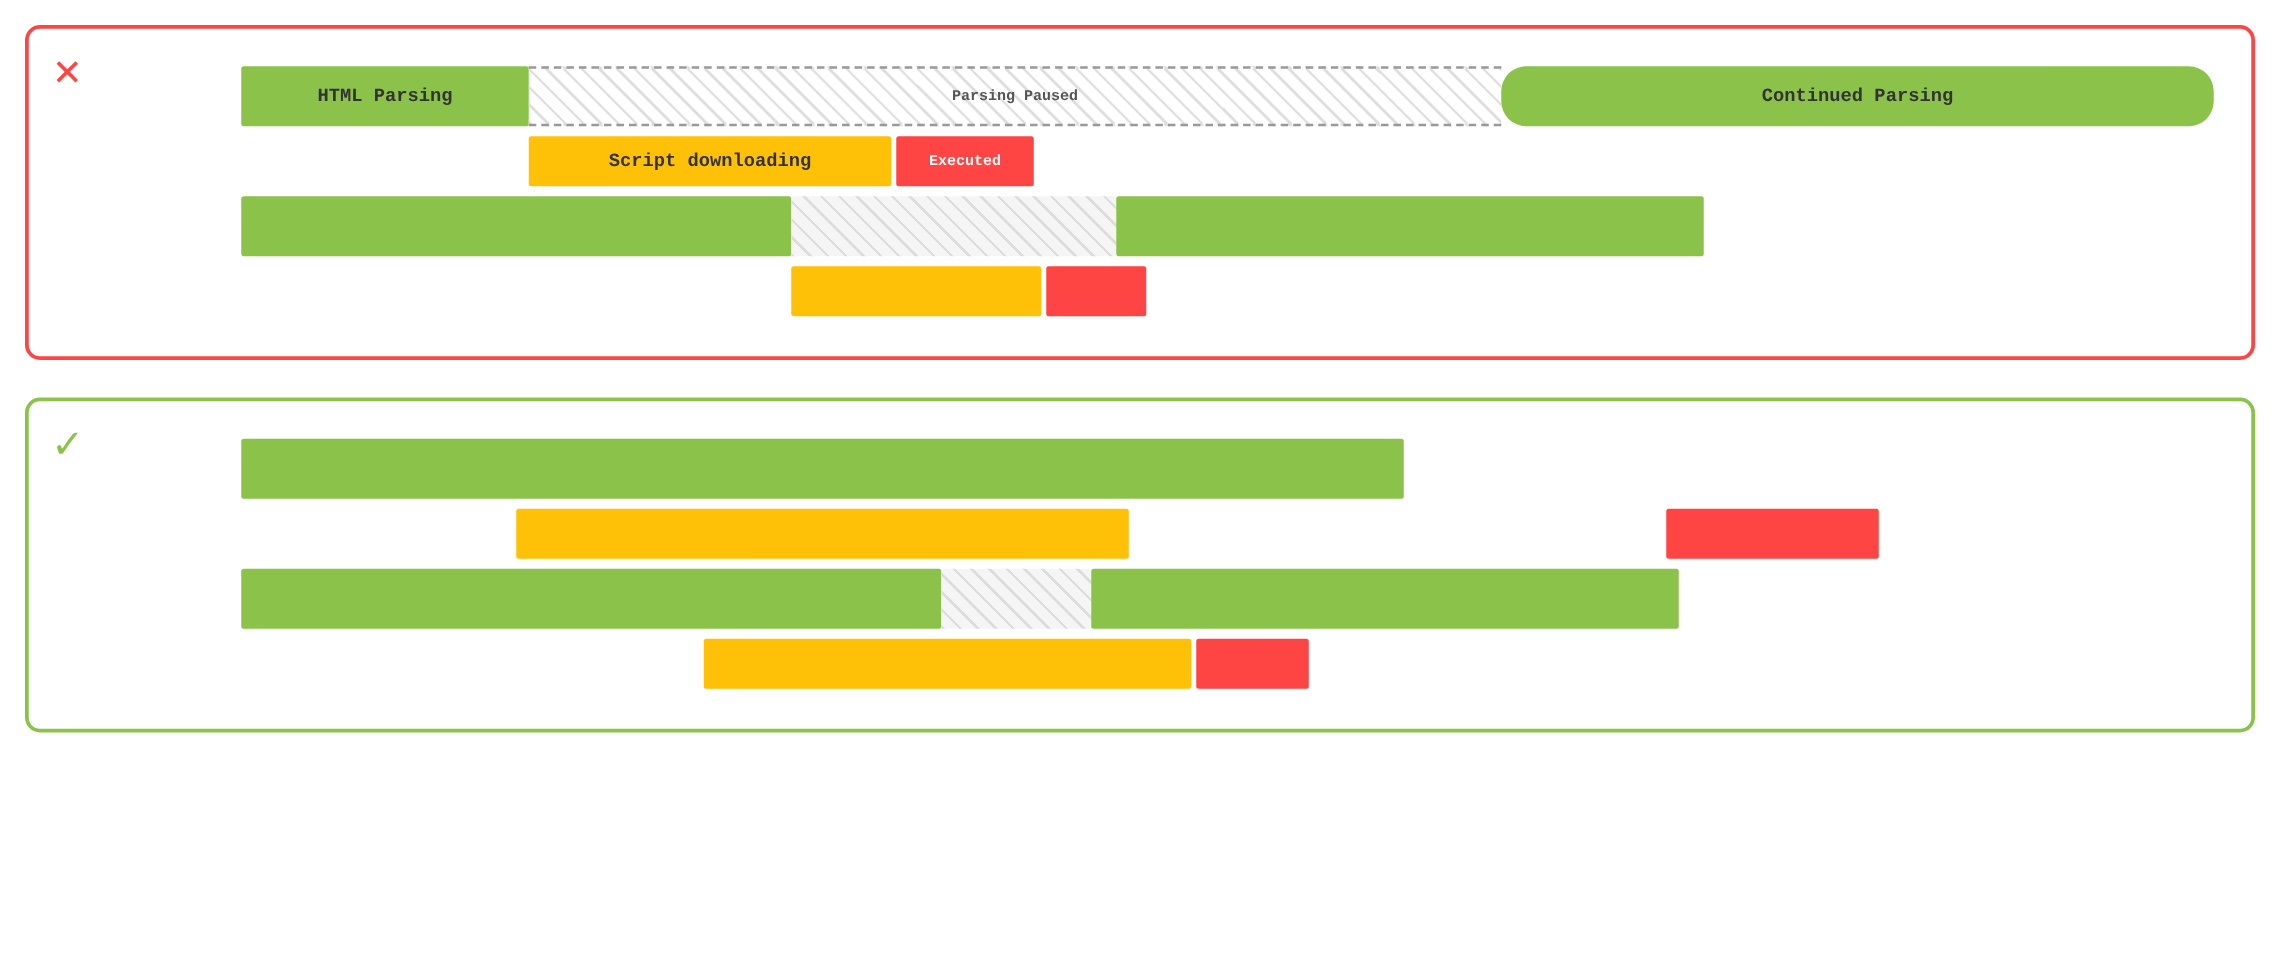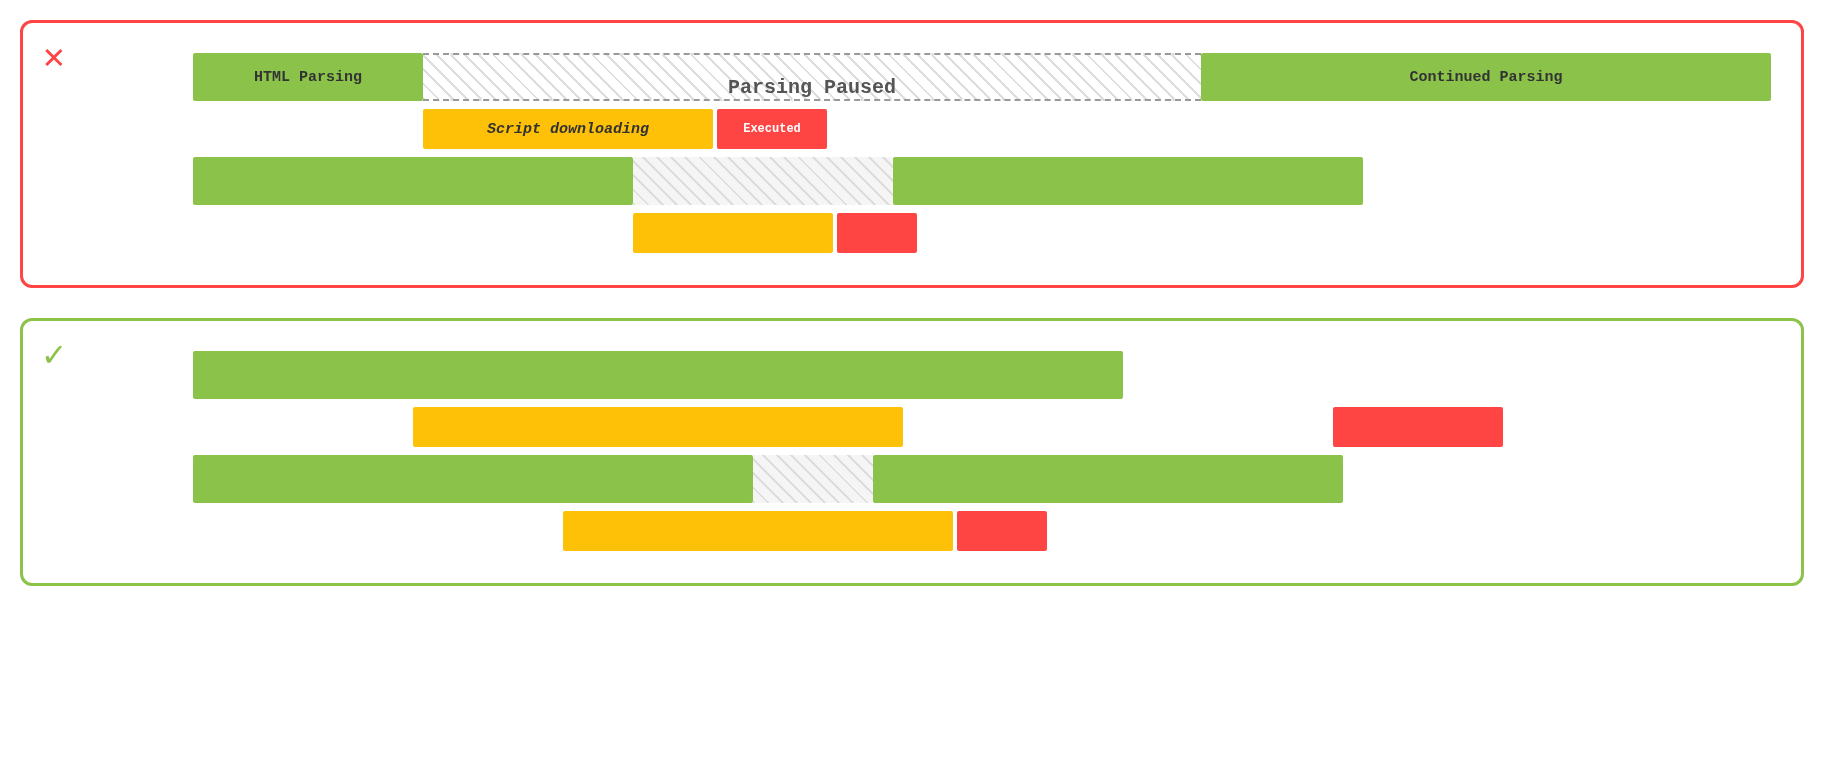--- a/index.html
+++ b/index.html
@@ -71,55 +71,55 @@
     }
 
     .bad-row1 .html-parsing {
       width: 230px;
     }
 
     .bad-row1 .parsing-paused {
       flex: 1;
       background: none;
       display: flex;
-      align-items: flex-end;
+      align-items: center;
       justify-content: center;
-      font-size: 20px;
+      font-size: 12px;
       font-weight: bold;
       color: #555;
       height: 48px;
       border-top: 2px dashed #999;
       border-bottom: 2px dashed #999;
       background-image: repeating-linear-gradient(
         45deg,
         #ddd 0px,
         #ddd 2px,
         transparent 2px,
         transparent 10px
       );
     }
 
     .bad-row1 .continued-parsing {
       width: 570px;
+      border-radius: 20px;
     }
 
     
     .bad-label-row {
       display: flex;
       align-items: center;
       height: 44px;
       margin-bottom: 6px;
       margin-left: 230px;
     }
 
     .bad-label-row .script-dl {
       width: 290px;
       height: 40px;
       font-size: 15px;
-      font-style: italic;
     }
 
     .bad-label-row .executed {
       width: 110px;
       height: 40px;
       font-size: 12px;
       margin-left: 4px;
     }
 
     

